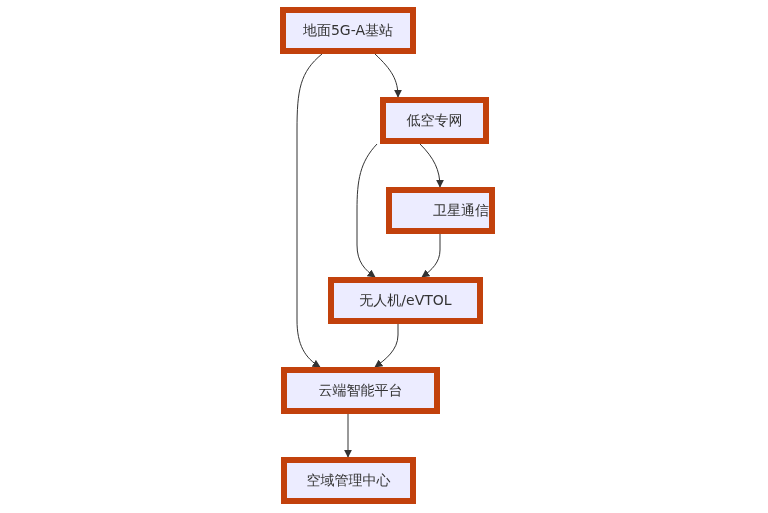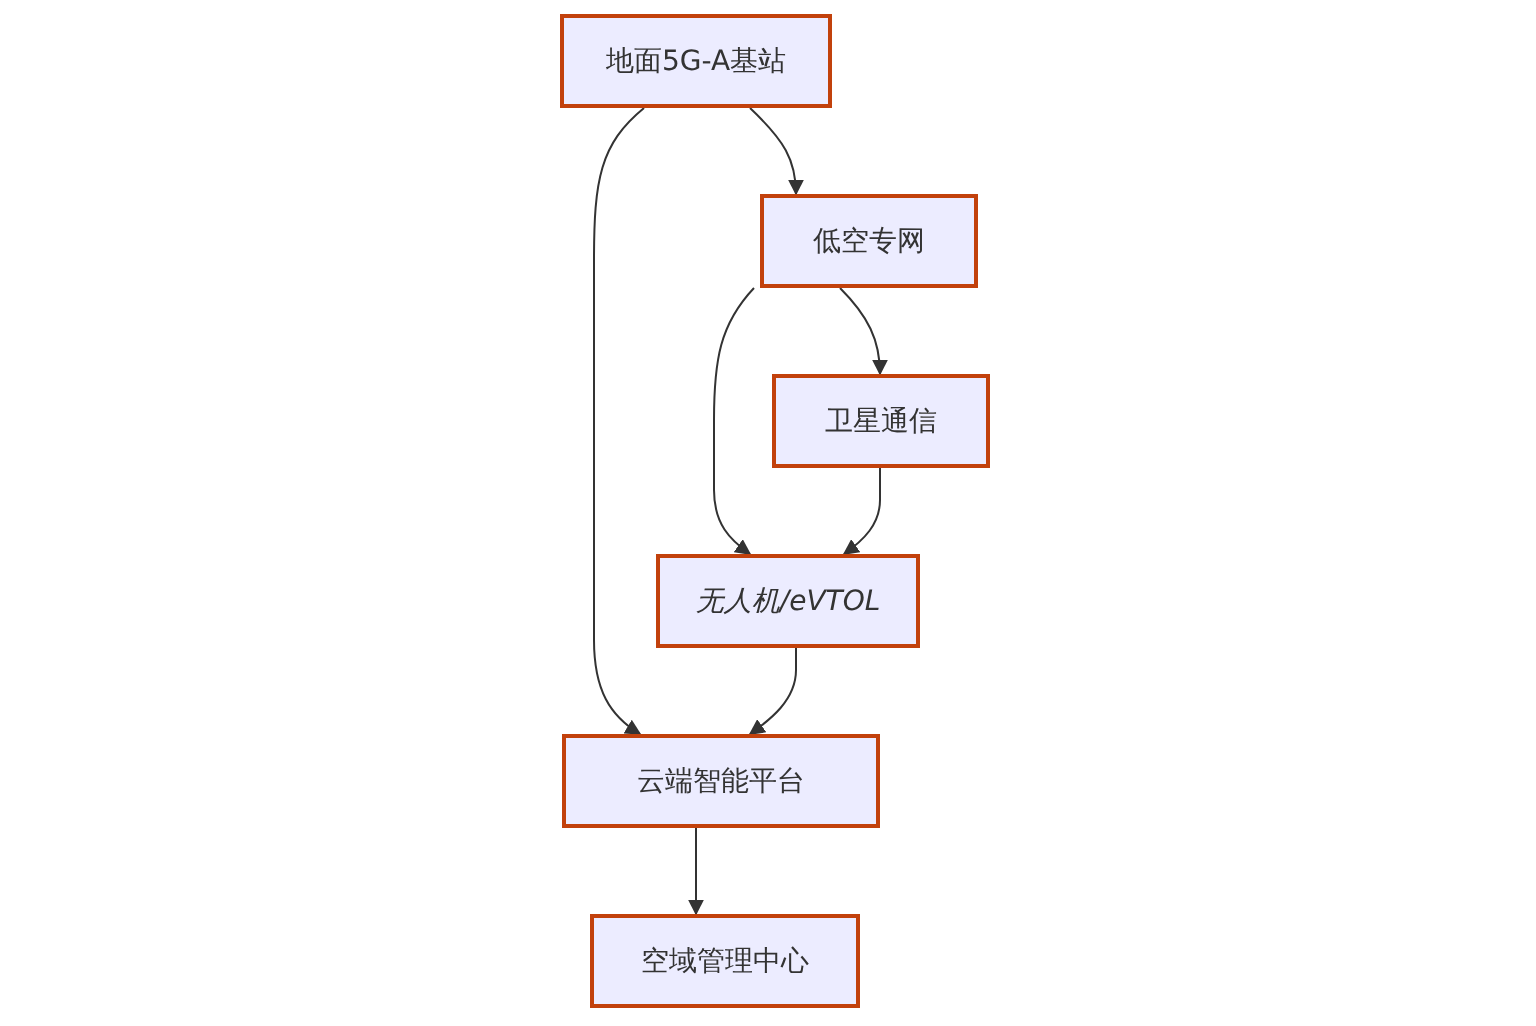--- a/index.html
+++ b/index.html
@@ -1,20 +1,20 @@
 <!DOCTYPE html>
 <html><head>
 <meta charset="utf-8">
 <style>
   html, body { margin: 0; padding: 0; background: #ffffff; }
   body { width: 768px; height: 513px; position: relative; overflow: hidden;
          font-family: "DejaVu Sans", "Liberation Sans", sans-serif; }
   #canvas { position: absolute; left: 0; top: 0; }
   .node { position: absolute; box-sizing: border-box; background: #ECECFF;
-          border: 2px solid #c2410c; display: flex; align-items: center;
+          border: 6px solid #c2410c; display: flex; align-items: center;
           justify-content: center; font-size: 14px; color: #333333; }
 </style>
 </head>
 <body>
 
 <svg id="canvas" width="768" height="513">
   <defs>
     <marker id="arrow" viewBox="0 0 10 10" refX="9" refY="5" markerWidth="8" markerHeight="8" orient="auto">
       <path d="M0,0 L10,5 L0,10 z" fill="#333333"></path>
     </marker>
@@ -27,24 +27,24 @@
   <path d="M398,324 L398,335 C398,350 385,360 375,367" fill="none" stroke="#333" stroke-width="1" marker-end="url(#arrow)"></path>
   <path d="M348,414 L348,457" fill="none" stroke="#333" stroke-width="1" marker-end="url(#arrow)"></path>
 </svg>
 
 <div class="node" style="left:280px;top:7px;width:136px;height:47px;">
   <span>地面5G-A基站</span>
 </div>
 <div class="node" style="left:344px;top:97px;width:109px;height:47px;margin-left:36px;">
   <span>低空专网</span>
 </div>
-<div class="node" style="left:386px;top:187px;width:109px;height:47px;">
+<div class="node" style="left:386px;top:187px;width:109px;height:47px;justify-content:flex-end;">
   <span>卫星通信</span>
 </div>
-<div class="node" style="left:328px;top:277px;width:132px;height:47px;font-style:italic;">
+<div class="node" style="left:328px;top:277px;width:155px;height:47px;">
   <span>无人机/eVTOL</span>
 </div>
 <div class="node" style="left:281px;top:367px;width:159px;height:47px;">
   <span>云端智能平台</span>
 </div>
-<div class="node" style="left:295px;top:457px;width:135px;height:47px;">
+<div class="node" style="left:281px;top:457px;width:135px;height:47px;">
   <span>空域管理中心</span>
 </div>
 
 </body></html>

